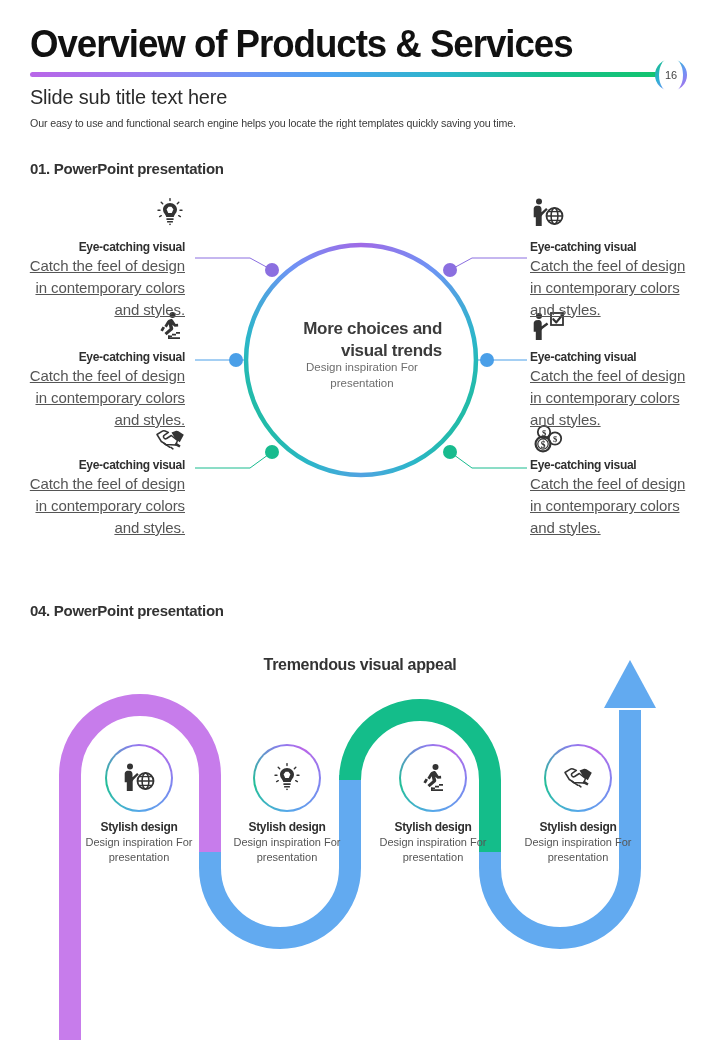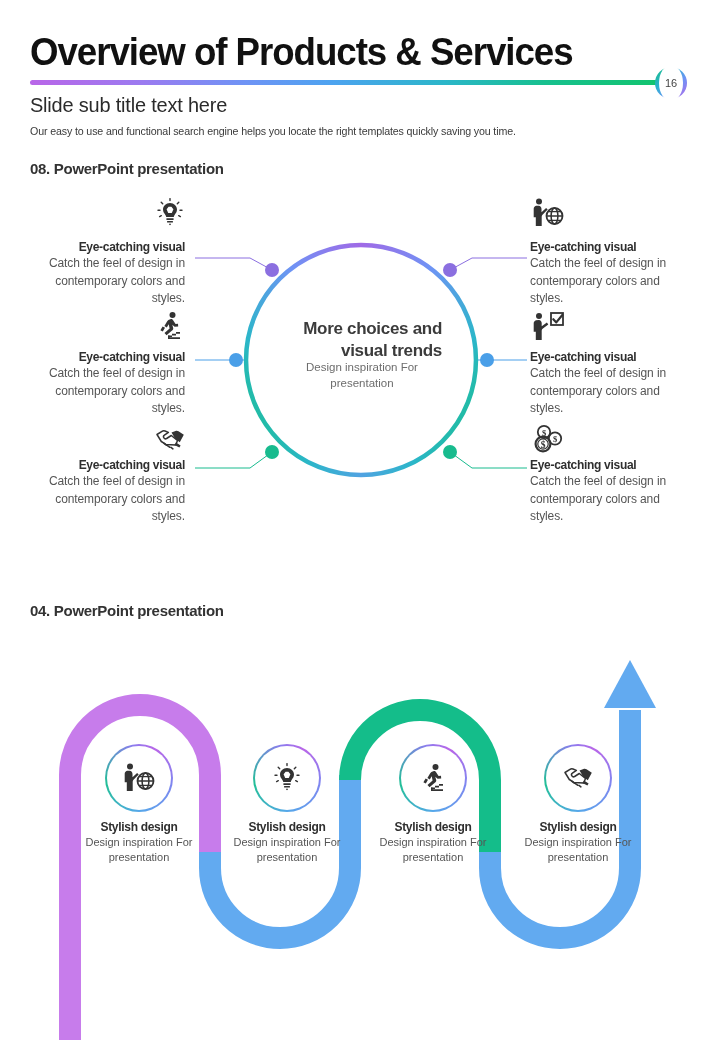--- a/index.html
+++ b/index.html
@@ -3,21 +3,21 @@
 <meta charset="utf-8">
 <style>
   * { margin:0; padding:0; box-sizing:border-box; }
   html,body { background:#ffffff; }
   body {
     width:720px; height:1040px; position:relative; overflow:hidden;
     font-family:"Liberation Sans", sans-serif; color:#333;
   }
 
   
-  .header { position:absolute; left:0; top:8px; width:720px; height:150px; }
+  .header { position:absolute; left:0; top:0; width:720px; height:150px; }
   .page-title {
     position:absolute; left:30px; top:22px;
     font-size:39px; font-weight:bold; letter-spacing:-1.1px;
     color:#111; white-space:nowrap;
     transform:scaleX(0.94); transform-origin:left center;
   }
   .title-rule {
     position:absolute; left:30px; top:72px; width:628px; height:5px;
     border-radius:3px;
     background:linear-gradient(90deg,#b966e8 0%,#9b7bf0 18%,#6f93f5 34%,#4da3f0 48%,#2bb6c9 66%,#17c08e 82%,#12c46f 100%);
@@ -69,21 +69,21 @@
     position:absolute; left:0; top:42px; width:160px;
     font-size:11.5px; color:#6d6d6d; line-height:1.35; text-align:center;
   }
 
   .node-label { position:absolute; width:160px; }
   .node-label .nl-title {
     font-size:12px; font-weight:bold; color:#2f2f2f; letter-spacing:-0.3px;
     line-height:1.2; margin-bottom:1px;
   }
   .node-label .nl-body {
-    font-size:12px; color:#555; line-height:1.45; letter-spacing:-0.1px;
+    font-size:15px; color:#555; line-height:1.45; letter-spacing:-0.1px;text-decoration:underline;
   }
   .node-label.left  { text-align:right; }
   .node-label.right { text-align:left; }
 
   .node-icon {
     position:absolute; width:36px; height:36px;
     display:flex; align-items:center; justify-content:center;
   }
   .node-icon svg { display:block; }
 
@@ -135,21 +135,21 @@
 <div class="header">
   <div class="page-title">Overview of Products &amp; Services</div>
   <div class="title-rule"></div>
   <div class="page-badge">
     <div class="page-badge-inner">16</div>
   </div>
   <div class="slide-subtitle">Slide sub title text here</div>
   <div class="slide-desc">Our easy to use and functional search engine  helps you locate the right templates quickly saving you time.</div>
 </div>
 
-<div class="section-heading" id="sec1-heading">08. PowerPoint presentation</div>
+<div class="section-heading" id="sec1-heading">01. PowerPoint presentation</div>
 
 <div class="circle-diagram">
   <svg class="circle-svg" width="720" height="360" viewBox="0 0 720 360">
     <defs>
       <linearGradient id="ringGradL" x1="1" y1="0" x2="0" y2="1">
         <stop offset="0%" stop-color="#a06ae6"></stop>
         <stop offset="35%" stop-color="#6f93f5"></stop>
         <stop offset="70%" stop-color="#2bb6c9"></stop>
         <stop offset="100%" stop-color="#12c46f"></stop>
       </linearGradient>
@@ -278,20 +278,21 @@
   </div>
   <div class="node-label right" id="lab-r3">
     <div class="nl-title">Eye-catching visual</div>
     <div class="nl-body">Catch the feel of design in contemporary  colors and styles.</div>
   </div>
 </div>
 
 <div class="section-heading" id="sec2-heading">04. PowerPoint presentation</div>
 
 <div class="snake">
+  <div class="snake-title">Tremendous visual appeal</div>
 
   <svg class="snake-svg" width="720" height="400" viewBox="0 0 720 400">
 
     <path d="M 70 400 L 70 135 A 70 70 0 0 1 210 135 L 210 212" fill="none" stroke="#c77ceb" stroke-width="22" stroke-linecap="butt"></path>
 
     <path d="M 210 212 L 210 228 A 70 70 0 0 0 350 228 L 350 135" fill="none" stroke="#62aaf0" stroke-width="22" stroke-linecap="butt"></path>
 
     <path d="M 350 140 A 70 70 0 0 1 490 140 L 490 212" fill="none" stroke="#14bd8a" stroke-width="22" stroke-linecap="butt"></path>
 
     <path d="M 490 212 L 490 228 A 70 70 0 0 0 630 228 L 630 70" fill="none" stroke="#62aaf0" stroke-width="22" stroke-linecap="butt"></path>

